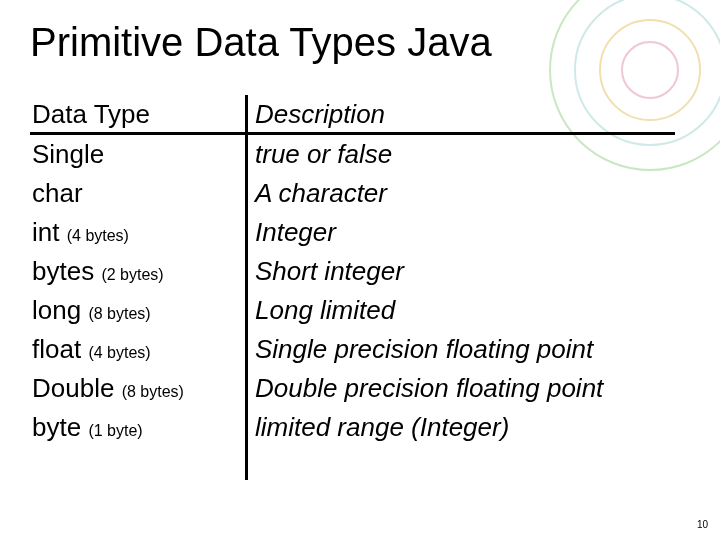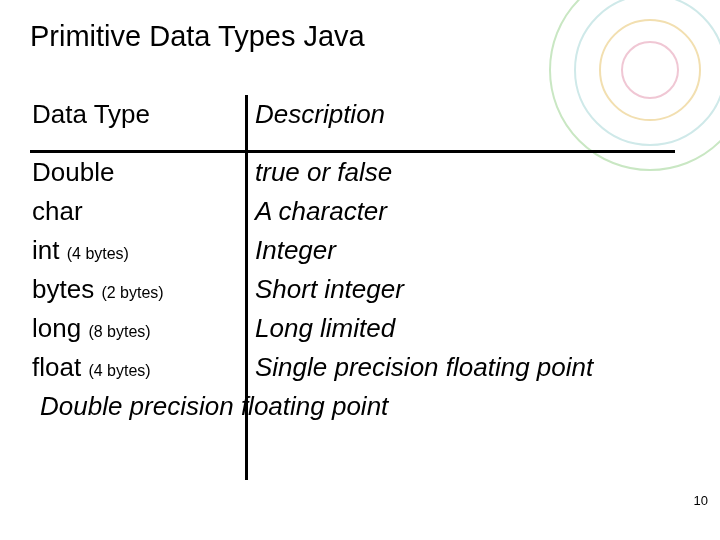--- a/index.html
+++ b/index.html
@@ -17,21 +17,21 @@
     right: -40px;
     width: 220px;
     height: 220px;
     pointer-events: none;
   }
   .rings svg { display: block; }
   .title {
     position: absolute;
     top: 20px;
     left: 30px;
-    font-size: 29px;
+    font-size: 40px;
     color: #000000;
     font-weight: normal;
   }
   .tbl {
     position: absolute;
     top: 95px;
     left: 30px;
     font-size: 26px;
     color: #000000;
   }
@@ -43,41 +43,41 @@
     width: 215px;
     padding: 4px 8px 4px 2px;
   }
   .col-desc {
     width: 430px;
     padding: 4px 2px 4px 10px;
     font-style: italic;
   }
   .header.row .col-type,
   .header.row .col-desc {
-    padding-bottom: 20px;
+    padding-bottom: 2px;
   }
   .header {
     border-bottom: 3px solid #000000;
   }
   .vsep {
     position: absolute;
     left: 245px;
     top: 95px;
     width: 3px;
     height: 385px;
     background: #000000;
   }
   .sub {
     font-size: 16px;
   }
   .page-num {
     position: absolute;
     right: 12px;
-    bottom: 32px;
-    font-size: 13px;
+    bottom: 10px;
+    font-size: 10px;
     font-family: Arial, sans-serif;
     color: #000000;
   }
 </style>
 </head>
 <body>
 
 <div class="rings">
   <svg width="220" height="220" viewBox="0 0 220 220">
     <circle cx="110" cy="110" r="100" fill="none" stroke="#c9e7c3" stroke-width="2"></circle>
@@ -92,21 +92,21 @@
 <div class="vsep"></div>
 
 <div class="tbl">
   <div class="row header">
     <div class="col-type">Data Type</div>
     <div class="col-desc">Description</div>
   </div>
 
   <div class="row">
     <div class="col-type">
-      <span>Double</span>
+      <span>Single</span>
       <span class="sub"></span>
     </div>
     <div class="col-desc">true or false</div>
   </div>
 
   <div class="row">
     <div class="col-type">
       <span>char</span>
       <span class="sub"></span>
     </div>
@@ -139,18 +139,29 @@
 
   <div class="row">
     <div class="col-type">
       <span>float</span>
       <span class="sub">(4 bytes)</span>
     </div>
     <div class="col-desc">Single precision floating point</div>
   </div>
 
   <div class="row">
+    <div class="col-type">
+      <span>Double</span>
+      <span class="sub">(8 bytes)</span>
+    </div>
     <div class="col-desc">Double precision floating point</div>
   </div>
 
+  <div class="row">
+    <div class="col-type">
+      <span>byte</span>
+      <span class="sub">(1 byte)</span>
+    </div>
+    <div class="col-desc">limited range (Integer)</div>
+  </div>
 </div>
 
 <div class="page-num">10</div>
 
 </body></html>

